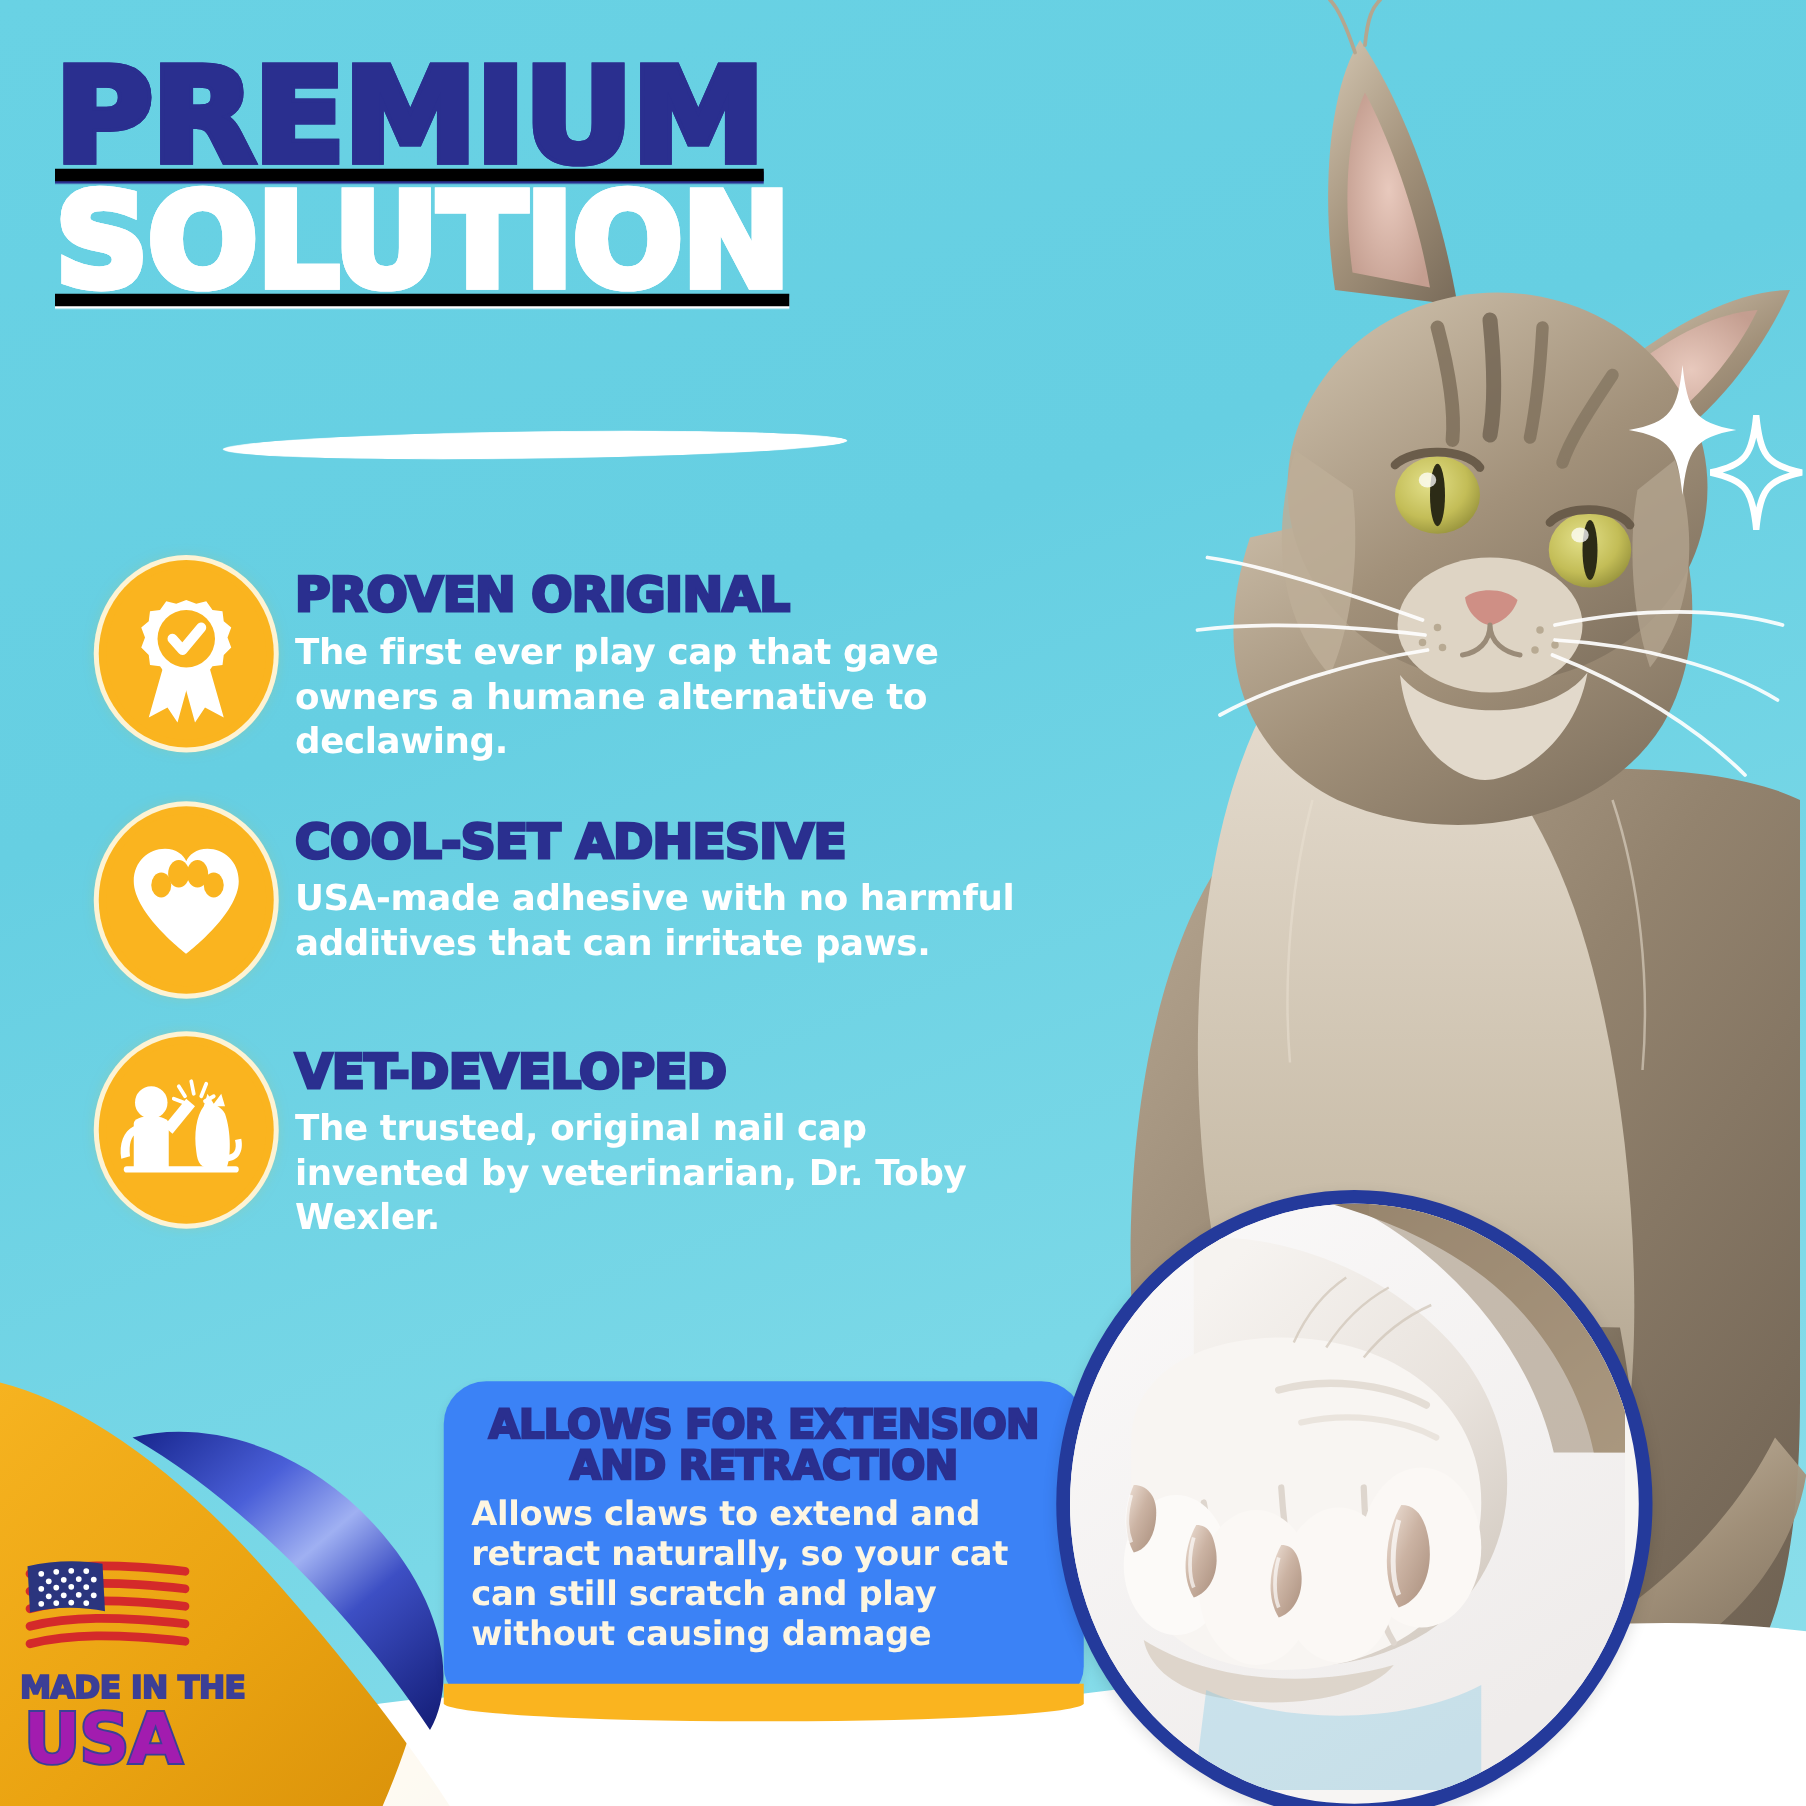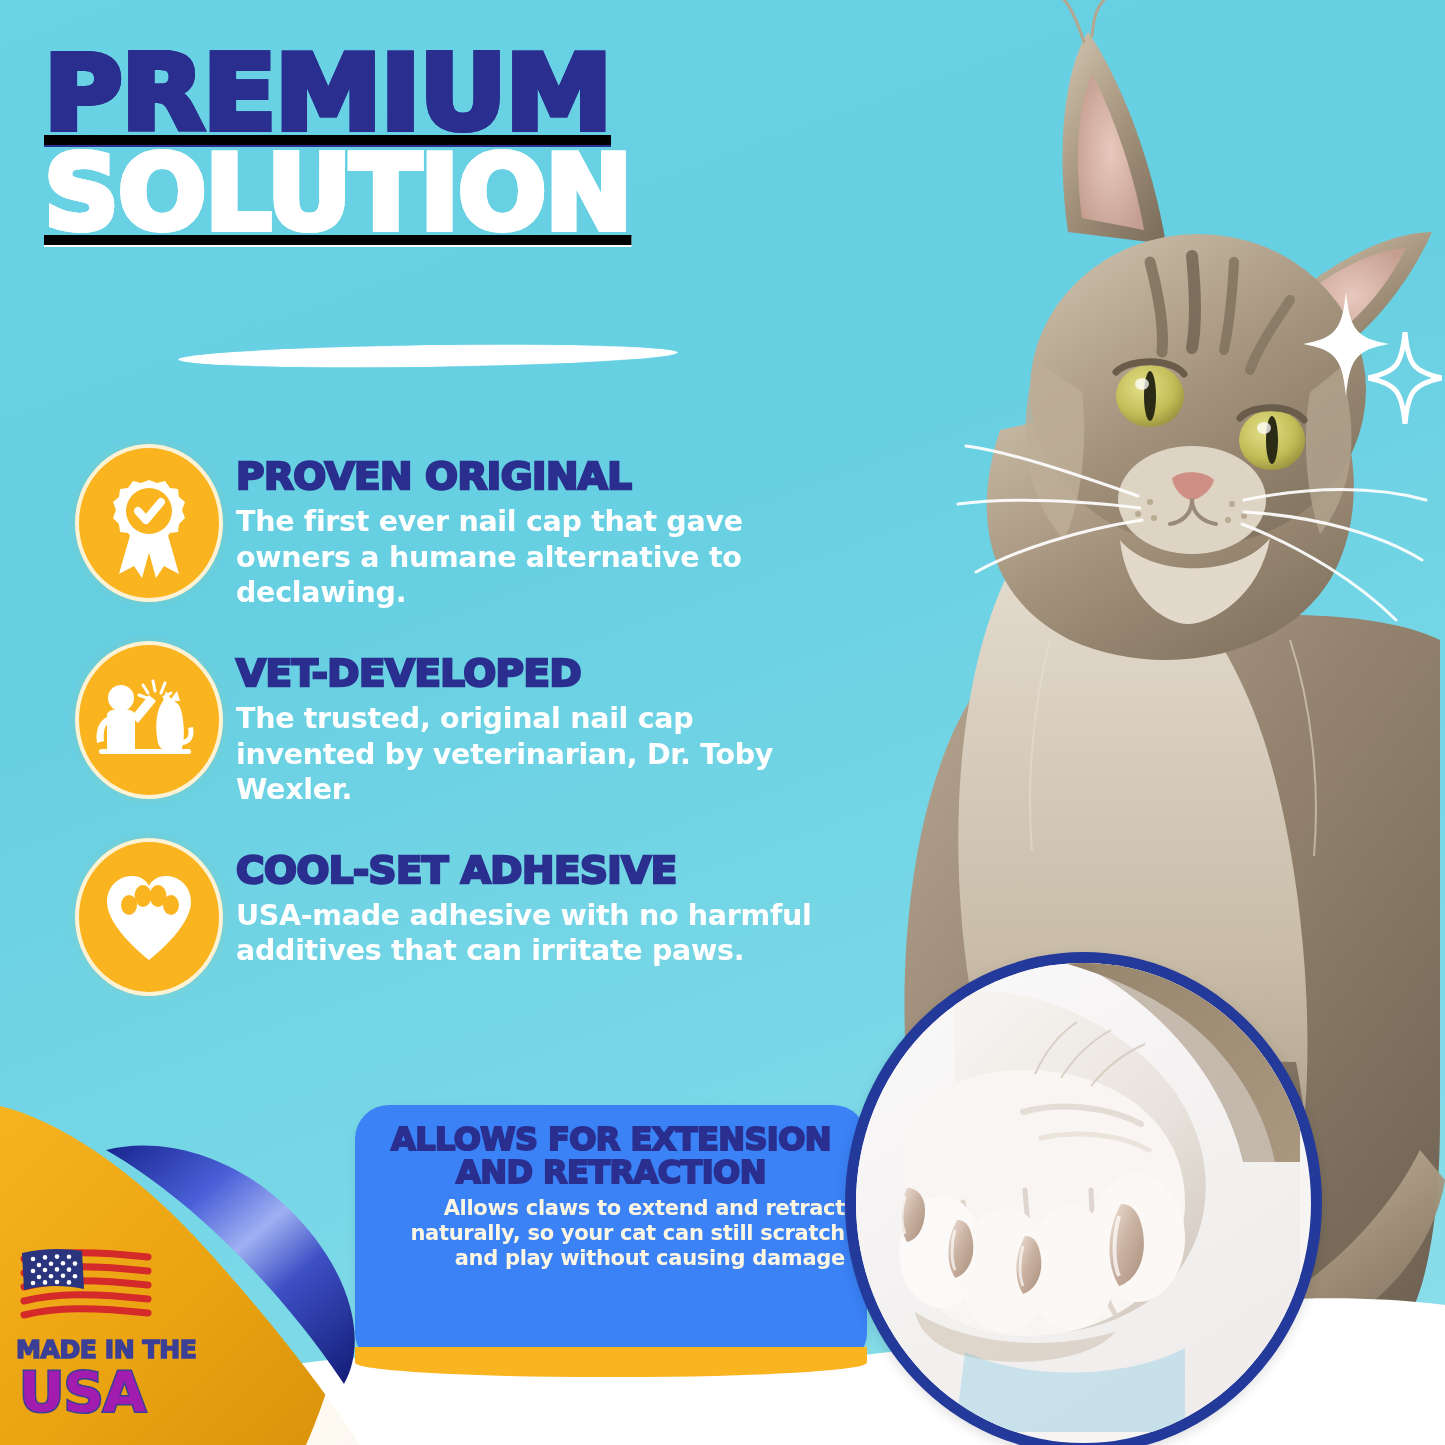--- a/index.html
+++ b/index.html
@@ -124,24 +124,24 @@
     text-align:center;
     margin:18px 14px 8px 14px;
     letter-spacing:-0.6px;
     -webkit-text-stroke:2px #2a2f8f;
     paint-order:stroke fill;
   }
   .co-desc{
     position:relative;z-index:2;
     font-family:"DejaVu Sans", sans-serif;
     font-weight:bold;
-    font-size:21px;
+    font-size:27px;
     line-height:1.18;
     color:#fdf6e2;
-    text-align:right;
+    text-align:left;
     margin:0 22px;
     letter-spacing:-0.3px;
   }
 
   
   .paw-inset{
     position:absolute;left:845px;top:952px;width:455px;height:480px;
     border-radius:50%;
     border:11px solid #243a9b;
     overflow:hidden;
@@ -316,59 +316,21 @@
 
           <g transform="translate(64,60)">
             <path d="M0,-34 L8,-31 L16,-33 L21,-26 L29,-25 L30,-17 L36,-12 L33,-4 L36,4 L30,10 L29,18 L21,19 L16,26 L8,24 L0,28 L-8,24 L-16,26 L-21,19 L-29,18 L-30,10 L-36,4 L-33,-4 L-36,-12 L-30,-17 L-29,-25 L-21,-26 L-16,-33 L-8,-31 Z" fill="#ffffff"></path>
             <circle cx="0" cy="-3" r="23" fill="#fab41f"></circle>
             <path d="M-11 -3 L-3 6 L12 -12" stroke="#ffffff" stroke-width="8" fill="none" stroke-linecap="round" stroke-linejoin="round"></path>
           </g>
         </svg>
       </div>
       <div class="feat-body">
         <h3 class="feat-title">PROVEN ORIGINAL</h3>
-        <p class="feat-desc">The first ever nail cap that gave owners a humane alternative to declawing.</p>
-      </div>
-    </div>
-
-    <div class="feature">
-      <div class="feat-icon">
-        <div class="disc"></div>
-        <svg viewBox="0 0 128 138">
-          <g fill="#ffffff">
-
-            <circle cx="36" cy="47" r="13"></circle>
-
-            <path d="M22 64 C22 60 28 58 36 58 C44 58 50 60 50 64 L50 100 L22 100 Z"></path>
-
-            <path d="M46 66 L64 44 L71 50 L53 72 Z"></path>
-
-            <path d="M22 66 C14 70 10 80 12 92 L19 90 C18 80 20 74 24 72 Z"></path>
-
-            <path d="M30 64 C26 72 27 79 32 82" stroke="#ffffff" stroke-width="3" fill="none"></path>
-            <circle cx="33" cy="84" r="3.5"></circle>
-
-            <rect x="40" y="70" width="4" height="12" rx="1"></rect>
-            <rect x="36" y="74" width="12" height="4" rx="1"></rect>
-
-            <path d="M78 50 L81 40 L86 48 L92 40 L95 50 Z"></path>
-
-            <path d="M78 50 C72 58 70 72 72 86 C73 96 76 100 86 100 L96 100 C100 92 100 70 95 56 C92 50 84 46 78 50 Z"></path>
-
-            <path d="M96 94 C106 94 110 86 108 76 L103 77 C105 85 102 89 96 89 Z"></path>
-
-            <rect x="14" y="98" width="92" height="5" rx="2.5"></rect>
-
-            <path d="M68 30 L70 40 M58 34 L63 42 M80 32 L76 42 M54 44 L62 47 M86 42 L79 46" stroke="#ffffff" stroke-width="3" stroke-linecap="round" fill="none"></path>
-          </g>
-        </svg>
-      </div>
-      <div class="feat-body">
-        <h3 class="feat-title">VET-DEVELOPED</h3>
-        <p class="feat-desc">The trusted, original nail cap invented by veterinarian, Dr. Toby Wexler.</p>
+        <p class="feat-desc">The first ever play cap that gave owners a humane alternative to declawing.</p>
       </div>
     </div>
 
     <div class="feature">
       <div class="feat-icon">
         <div class="disc"></div>
         <svg viewBox="0 0 128 138">
           <path d="M64 112 C64 112 22 80 22 54 C22 38 34 28 47 28 C56 28 62 33 64 38 C66 33 72 28 81 28 C94 28 106 38 106 54 C106 80 64 112 64 112 Z" fill="#ffffff"></path>
           <g fill="#fab41f">
             <ellipse cx="44" cy="57" rx="8" ry="10"></ellipse>
@@ -376,20 +338,58 @@
             <ellipse cx="73" cy="48" rx="8.5" ry="11"></ellipse>
             <ellipse cx="86" cy="57" rx="8" ry="10"></ellipse>
           </g>
           <path d="M64 102 C50 88 46 78 50 70 C54 62 74 62 78 70 C82 78 78 88 64 102 Z" fill="#fab41f" opacity="0"></path>
           <path d="M64 104 C48 88 44 78 48 70 C53 61 75 61 80 70 C84 78 80 88 64 104 Z" fill="#ffffff"></path>
         </svg>
       </div>
       <div class="feat-body">
         <h3 class="feat-title">COOL-SET ADHESIVE</h3>
         <p class="feat-desc">USA-made adhesive with no harmful additives that can irritate paws.</p>
+      </div>
+    </div>
+
+    <div class="feature">
+      <div class="feat-icon">
+        <div class="disc"></div>
+        <svg viewBox="0 0 128 138">
+          <g fill="#ffffff">
+
+            <circle cx="36" cy="47" r="13"></circle>
+
+            <path d="M22 64 C22 60 28 58 36 58 C44 58 50 60 50 64 L50 100 L22 100 Z"></path>
+
+            <path d="M46 66 L64 44 L71 50 L53 72 Z"></path>
+
+            <path d="M22 66 C14 70 10 80 12 92 L19 90 C18 80 20 74 24 72 Z"></path>
+
+            <path d="M30 64 C26 72 27 79 32 82" stroke="#ffffff" stroke-width="3" fill="none"></path>
+            <circle cx="33" cy="84" r="3.5"></circle>
+
+            <rect x="40" y="70" width="4" height="12" rx="1"></rect>
+            <rect x="36" y="74" width="12" height="4" rx="1"></rect>
+
+            <path d="M78 50 L81 40 L86 48 L92 40 L95 50 Z"></path>
+
+            <path d="M78 50 C72 58 70 72 72 86 C73 96 76 100 86 100 L96 100 C100 92 100 70 95 56 C92 50 84 46 78 50 Z"></path>
+
+            <path d="M96 94 C106 94 110 86 108 76 L103 77 C105 85 102 89 96 89 Z"></path>
+
+            <rect x="14" y="98" width="92" height="5" rx="2.5"></rect>
+
+            <path d="M68 30 L70 40 M58 34 L63 42 M80 32 L76 42 M54 44 L62 47 M86 42 L79 46" stroke="#ffffff" stroke-width="3" stroke-linecap="round" fill="none"></path>
+          </g>
+        </svg>
+      </div>
+      <div class="feat-body">
+        <h3 class="feat-title">VET-DEVELOPED</h3>
+        <p class="feat-desc">The trusted, original nail cap invented by veterinarian, Dr. Toby Wexler.</p>
       </div>
     </div>
 
   </div>
 
   <svg class="white-band" viewBox="0 0 1445 210" preserveAspectRatio="none">
     <path d="M0 210 L1445 210 L1445 70 C1200 40 1000 120 740 130 C520 138 350 96 220 150 C150 180 60 195 0 198 Z" fill="#ffffff"></path>
   </svg>
 
   <div class="callout">

